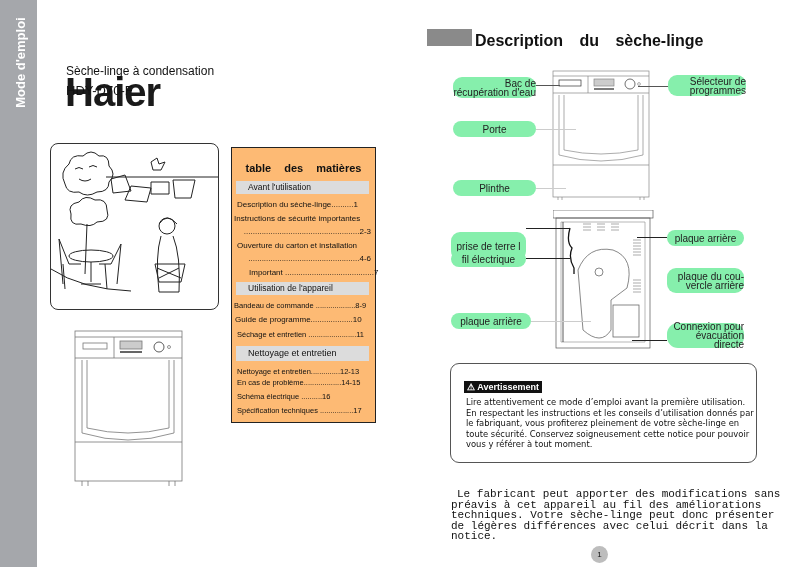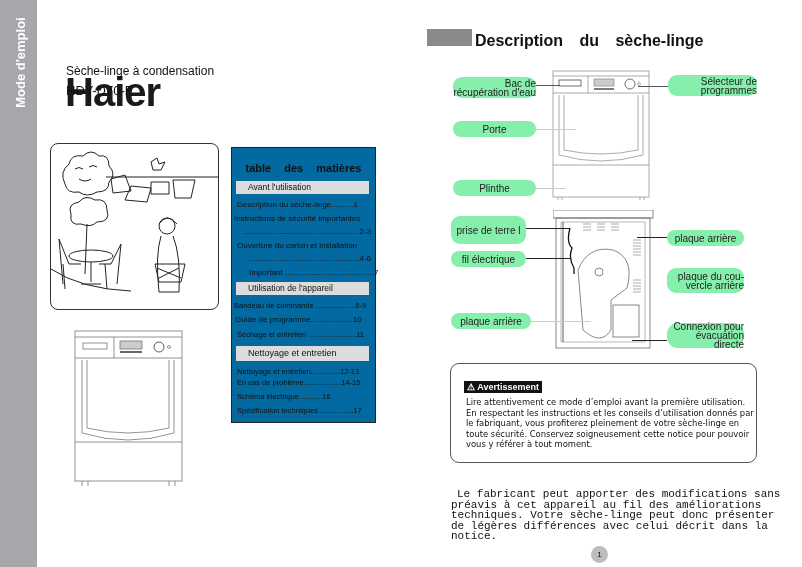--- a/index.html
+++ b/index.html
@@ -7,21 +7,21 @@
   .abs{position:absolute;}
   
   .sidebar{left:0;top:0;width:37px;height:567px;background:#a5a7ab;}
   .sidebar-text{position:absolute;left:-30px;top:55px;width:100px;transform:rotate(-90deg);color:#fff;font-size:13px;font-weight:bold;white-space:nowrap;text-align:center;}
   .logo{left:65px;top:22px;font-size:40px;font-weight:bold;letter-spacing:-1px;color:#1a1a1a;margin-top:48px;}
   .subtitle{left:66px;top:64px;font-size:12px;}
   .model{left:66px;top:83px;font-size:13px;}
   
   .illus{left:50px;top:143px;width:167px;height:165px;border:1.5px solid #333;border-radius:8px;background:#fff;overflow:hidden;}
   
-  .toc{left:231px;top:147px;width:143px;height:274px;border:1.5px solid #222;background:#0369a1;}
+  .toc{left:231px;top:147px;width:143px;height:274px;border:1.5px solid #222;background:#fdba74;}
   .toc-title{position:absolute;left:0;top:14px;width:143px;text-align:center;font-size:11px;font-weight:bold;word-spacing:10px;}
   .toc-sec{position:absolute;left:4px;width:133px;height:13px;background:#dcdcdc;font-size:8.5px;line-height:13px;padding-left:12px;box-sizing:border-box;}
   .toc-item{position:absolute;font-size:8px;white-space:nowrap;}
   
   .hdr-block{left:427px;top:29px;width:45px;height:17px;background:#8a8a8a;}
   .page-title{left:475px;top:32px;font-size:16px;font-weight:bold;word-spacing:12px;}
   .pill{position:absolute;background:#86efac;border-radius:9px;font-size:10px;color:#222;text-align:right;display:flex;align-items:center;justify-content:center;line-height:9px;}
   .lead{position:absolute;height:1px;background:#999;}
   .warn-box{left:450px;top:363px;width:305px;height:98px;border:1px solid #555;border-radius:9px;}
   .warn-head{left:464px;top:381px;background:#111;color:#fff;font-size:9px;font-weight:bold;padding:0 3px;height:12px;line-height:12px;}
@@ -133,21 +133,21 @@
     <line x1="1" y1="95" x2="97" y2="95"></line>
     <line x1="6" y1="127" x2="6" y2="131"></line>
       <line x1="10" y1="127" x2="10" y2="131"></line>
     <line x1="88" y1="127" x2="88" y2="131"></line>
       <line x1="92" y1="127" x2="92" y2="131"></line>
   </svg>
 </div>
 
 <div class="pill" style="left:453px;top:77px;width:83px;height:21px;">Bac de récupération d'eau</div>
 <div class="lead" style="left:536px;top:85px;width:24px;background:#555;"></div>
-<div class="pill" style="left:668px;top:75px;width:89px;height:21px;">Sélecteur de programmes</div>
+<div class="pill" style="left:668px;top:75px;width:78px;height:21px;">Sélecteur de programmes</div>
 <div class="lead" style="left:638px;top:86px;width:30px;background:#555;"></div>
 <div class="pill" style="left:453px;top:121px;width:83px;height:16px;">Porte</div>
 <div class="lead" style="left:536px;top:129px;width:40px;background:#ccc;"></div>
 <div class="pill" style="left:453px;top:180px;width:83px;height:16px;">Plinthe</div>
 <div class="lead" style="left:536px;top:188px;width:30px;background:#ccc;"></div>
 
 <div class="abs" style="left:553px;top:210px;">
   <svg width="102" height="140" viewBox="0 0 102 140" fill="none" stroke="#555" stroke-width="0.7">
     <rect x="0" y="0" width="100" height="8"></rect>
     <rect x="3" y="8" width="94" height="130"></rect>
@@ -175,21 +175,21 @@
         <line x1="80" y1="82" x2="88" y2="82"></line>
       </g>
     <path d="M25 60 q10-25 35-20 q22 8 14 38 L58 90 L58 120 q-10 16-28 0 L25 60z"></path>
     <circle cx="46" cy="62" r="4"></circle>
     <rect x="60" y="95" width="26" height="32"></rect>
     <path d="M17 18 q-4 14 2 20 q-4 10 2 20 l0 6" stroke="#111" stroke-width="1.3"></path>
     <line x1="10" y1="12" x2="10" y2="132" stroke="#111"></line>
   </svg>
 </div>
 
-<div class="pill" style="left:451px;top:216px;width:75px;height:28px;">prise de terre l</div>
+<div class="pill" style="left:451px;top:232px;width:75px;height:28px;">prise de terre l</div>
 <div class="lead" style="left:526px;top:228px;width:44px;background:#222;"></div>
 <div class="pill" style="left:451px;top:251px;width:75px;height:16px;">fil électrique</div>
 <div class="lead" style="left:526px;top:258px;width:44px;background:#222;"></div>
 <div class="pill" style="left:451px;top:313px;width:80px;height:16px;">plaque arrière</div>
 <div class="lead" style="left:531px;top:321px;width:60px;background:#ccc;"></div>
 <div class="pill" style="left:667px;top:230px;width:77px;height:16px;">plaque arrière</div>
 <div class="lead" style="left:637px;top:237px;width:30px;background:#222;"></div>
 <div class="pill" style="left:667px;top:268px;width:77px;height:25px;">plaque du cou-vercle arrière</div>
 <div class="pill" style="left:667px;top:323px;width:77px;height:25px;border-radius:11px;">Connexion pour évacuation directe</div>
 <div class="lead" style="left:632px;top:340px;width:35px;background:#222;"></div>

